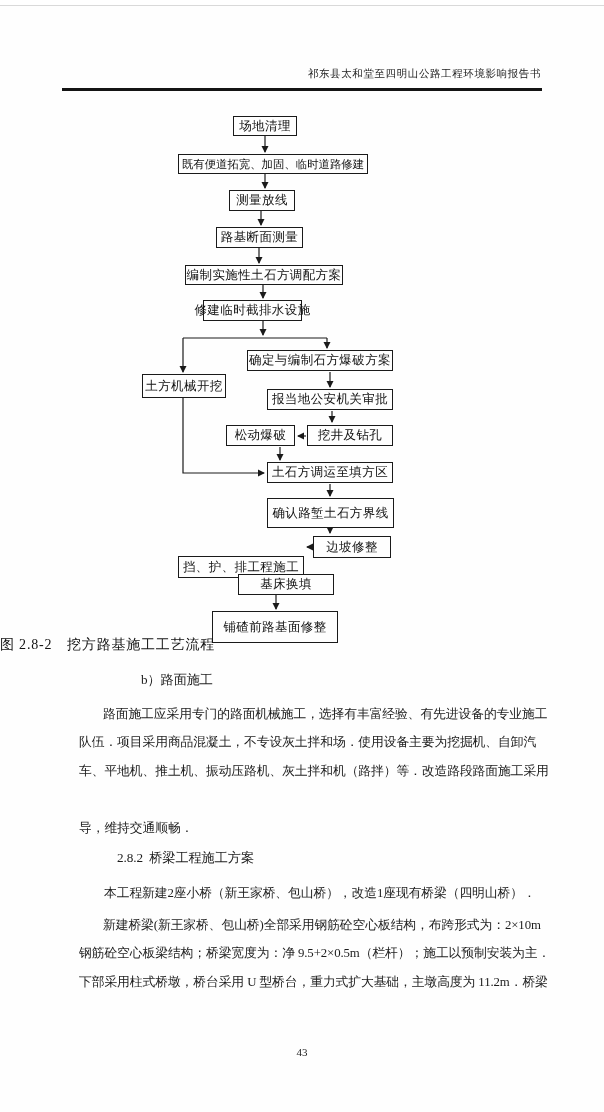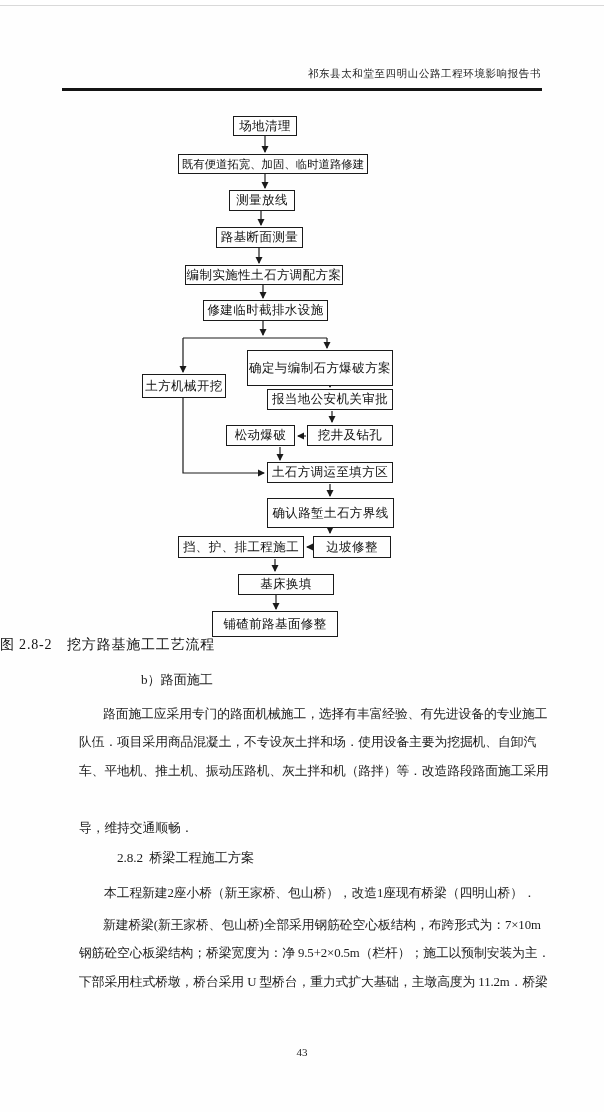--- a/index.html
+++ b/index.html
@@ -62,45 +62,45 @@
       <line x1="275" y1="553" x2="275" y2="565" marker-end="url(#arr)"></line>
       <line x1="276" y1="589" x2="276" y2="603" marker-end="url(#arr)"></line>
     </g>
   </svg>
 
   <div class="fnode" style="left:233px;top:110px;width:64px;height:20px">场地清理</div>
   <div class="fnode tight" style="left:178px;top:148px;width:190px;height:20px">既有便道拓宽、加固、临时道路修建</div>
   <div class="fnode" style="left:229px;top:184px;width:66px;height:21px">测量放线</div>
   <div class="fnode" style="left:216px;top:221px;width:87px;height:21px">路基断面测量</div>
   <div class="fnode" style="left:185px;top:259px;width:158px;height:20px">编制实施性土石方调配方案</div>
-  <div class="fnode" style="left:203px;top:294px;width:125px;height:21px">修建临时截排水设施</div>
-  <div class="fnode" style="left:247px;top:344px;width:146px;height:36px">确定与编制石方爆破方案</div>
+  <div class="fnode" style="left:203px;top:294px;width:99px;height:21px">修建临时截排水设施</div>
+  <div class="fnode" style="left:247px;top:344px;width:146px;height:21px">确定与编制石方爆破方案</div>
   <div class="fnode" style="left:142px;top:368px;width:84px;height:24px">土方机械开挖</div>
   <div class="fnode" style="left:267px;top:383px;width:126px;height:21px">报当地公安机关审批</div>
   <div class="fnode" style="left:226px;top:419px;width:69px;height:21px">松动爆破</div>
   <div class="fnode" style="left:307px;top:419px;width:86px;height:21px">挖井及钻孔</div>
   <div class="fnode" style="left:267px;top:456px;width:126px;height:21px">土石方调运至填方区</div>
   <div class="fnode" style="left:267px;top:492px;width:127px;height:30px">确认路堑土石方界线</div>
-  <div class="fnode" style="left:178px;top:530px;width:126px;height:22px">挡、护、排工程施工</div>
+  <div class="fnode" style="left:178px;top:550px;width:126px;height:22px">挡、护、排工程施工</div>
   <div class="fnode" style="left:313px;top:530px;width:78px;height:22px">边坡修整</div>
   <div class="fnode" style="left:238px;top:568px;width:96px;height:21px">基床换填</div>
-  <div class="fnode" style="left:212px;top:605px;width:126px;height:26px">铺碴前路基面修整</div>
+  <div class="fnode" style="left:212px;top:605px;width:126px;height:32px">铺碴前路基面修整</div>
 
   <div class="flow-caption">图 2.8-2　挖方路基施工工艺流程</div>
 
   <div class="tline heading" style="left:103px;top:665px">b）路面施工</div>
 
   <div class="tline" style="left:103px;top:700px">路面施工应采用专门的路面机械施工，选择有丰富经验、有先进设备的专业施工</div>
   <div class="tline" style="left:79px;top:728px">队伍．项目采用商品混凝土，不专设灰土拌和场．使用设备主要为挖掘机、自卸汽</div>
   <div class="tline" style="left:79px;top:757px">车、平地机、推土机、振动压路机、灰土拌和机（路拌）等．改造路段路面施工采用</div>
   <div class="tline" style="left:79px;top:814px">导，维持交通顺畅．</div>
 
   <div class="tline heading" style="left:79px;top:843px">2.8.2  桥梁工程施工方案</div>
 
   <div class="tline" style="left:104px;top:879px">本工程新建2座小桥（新王家桥、包山桥），改造1座现有桥梁（四明山桥）．</div>
 
-  <div class="tline" style="left:103px;top:911px">新建桥梁(新王家桥、包山桥)全部采用钢筋砼空心板结构，布跨形式为：7×10m</div>
+  <div class="tline" style="left:103px;top:911px">新建桥梁(新王家桥、包山桥)全部采用钢筋砼空心板结构，布跨形式为：2×10m</div>
   <div class="tline" style="left:79px;top:939px">钢筋砼空心板梁结构；桥梁宽度为：净 9.5+2×0.5m（栏杆）；施工以预制安装为主．</div>
   <div class="tline" style="left:79px;top:968px">下部采用柱式桥墩，桥台采用 U 型桥台，重力式扩大基础，主墩高度为 11.2m．桥梁</div>
 
   <div class="page-num">43</div>
 
 </div>
 
 </body></html>

